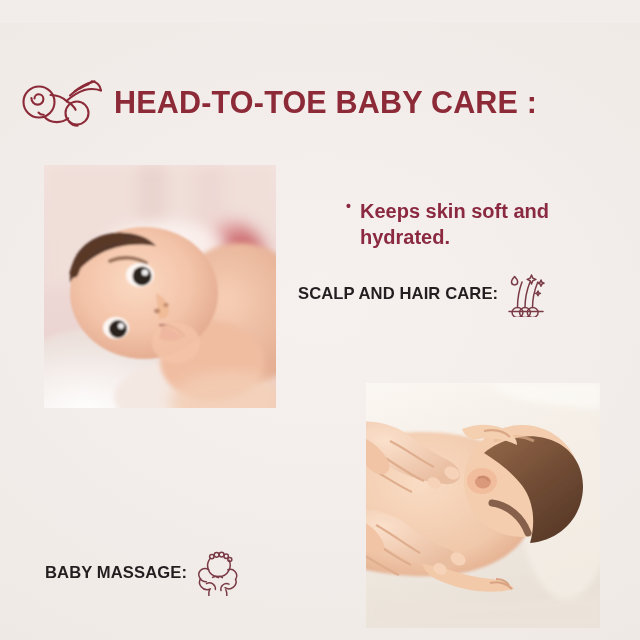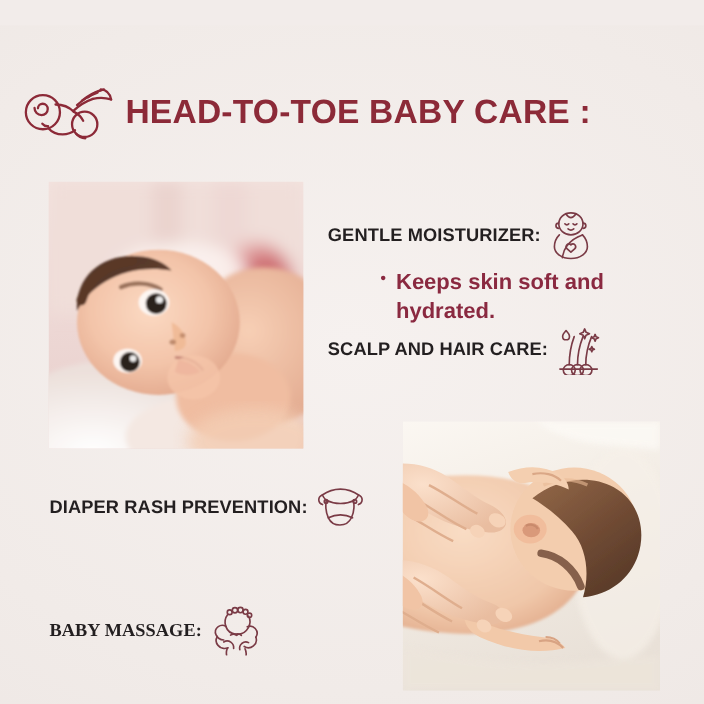--- a/index.html
+++ b/index.html
@@ -101,27 +101,27 @@
     position: absolute;
     left: 0;
     top: -1px;
     font-size: 14px;
     color: #8a2940;
   }
 
   
   #block-gentle-moisturizer { left: 298px; top: 168px; }
   #block-gentle-moisturizer .bullet-list { margin-left: 48px; }
-  #block-scalp-hair-care { left: 298px; top: 272px; }
+  #block-scalp-hair-care { left: 298px; top: 248px; }
   #block-scalp-hair-care .bullet-list { margin-left: 42px; }
 
   
   #block-diaper-rash { left: 45px; top: 418px; }
   #block-diaper-rash .bullet-list { margin-left: 38px; }
-  #block-baby-massage { left: 45px; top: 527px; font-family: Liberation Serif, serif; }
+  #block-baby-massage { left: 45px; top: 527px; }
   #block-baby-massage .bullet-list { margin-left: 38px; }
   #block-baby-massage .heading-row { gap: 9px; }
 </style>
 </head>
 <body>
 
 <div id="poster">
 
   <div class="header">
     <svg class="logo-icon" viewBox="0 0 88 62">
@@ -329,37 +329,20 @@
         <ellipse cx="92" cy="176" rx="8" ry="6" fill="#f6d3b8" transform="rotate(30 92 176)"></ellipse>
         <ellipse cx="74" cy="186" rx="7" ry="5.5" fill="#f6d3b8" transform="rotate(30 74 186)"></ellipse>
         <path d="M-14 134c14 4 25 13 31 25 3 6 0 12-6 12-8 1-15-5-20-13-4-7-6-16-5-24z" fill="#f1c4a5"></path>
       </g>
 
       <rect width="234" height="245" fill="none"></rect>
     </svg>
   </div>
 
   <div class="block" id="block-gentle-moisturizer">
-    <div class="heading-row">
-      <div class="heading">GENTLE MOISTURIZER:</div>
-      <svg class="blk-icon" width="40" height="46" viewBox="0 0 40 46">
-        <g fill="none" stroke="#7a3b46" stroke-width="1.5" stroke-linecap="round" stroke-linejoin="round">
-          <path d="M20 2.5c6.4 0 11 4.4 11 10 0 5.6-4.9 10-11 10s-11-4.4-11-10c0-5.6 4.6-10 11-10z"></path>
-          <path d="M15.5 3.5c1.6 2.2 3.1 3.3 4.5 3.3s2.9-1.1 4.5-3.3"></path>
-          <path d="M14.5 12.5c1 1.3 2.6 1.3 3.6 0"></path>
-          <path d="M21.9 12.5c1 1.3 2.6 1.3 3.6 0"></path>
-          <path d="M17.4 17c1.6 1.4 3.6 1.4 5.2 0"></path>
-          <path d="M9 11.8c-1.5 0-2.6 1.1-2.6 2.4S7.5 16.6 9 16.6"></path>
-          <path d="M31 11.8c1.5 0 2.6 1.1 2.6 2.4s-1.1 2.4-2.6 2.4"></path>
-          <path d="M9.5 22.5C6.6 25.4 5 29.3 5 33.4 5 39.3 11.7 44 20 44s15-4.7 15-10.6c0-4.1-1.6-8-4.5-10.9"></path>
-          <path d="M30.5 22.6c-6 2-10.8 5.4-14.2 10-2.3 3.1-3.6 6.7-4 10.7"></path>
-          <path d="M20 31.6c1.1-1.3 3-1.2 3.9.2.7 1.1.5 2.5-.5 3.4L20 38.3l-3.4-3.1c-1-.9-1.2-2.3-.5-3.4.9-1.4 2.8-1.5 3.9-.2z"></path>
-        </g>
-      </svg>
-    </div>
     <ul class="bullet-list">
       <li class="bullet-item">Keeps skin soft and hydrated.</li>
     </ul>
   </div>
 
   <div class="block" id="block-scalp-hair-care">
     <div class="heading-row">
       <div class="heading">SCALP AND HAIR CARE:</div>
       <svg class="blk-icon" width="46" height="46" viewBox="0 0 46 46">
         <g fill="none" stroke="#7a3b46" stroke-width="1.5" stroke-linecap="round" stroke-linejoin="round">
@@ -378,38 +361,20 @@
 
           <path d="M26.5 4l1.3 3.1 3.1 1.3-3.1 1.3L26.5 13l-1.3-3.3-3.1-1.3 3.1-1.3z"></path>
           <path d="M36 9l.9 2.2 2.2.9-2.2.9-.9 2.2-.9-2.2-2.2-.9 2.2-.9z"></path>
           <path d="M33 20l.7 1.7 1.7.7-1.7.7-.7 1.7-.7-1.7-1.7-.7 1.7-.7z"></path>
         </g>
       </svg>
     </div>
   </div>
 
   <div class="block" id="block-diaper-rash">
-    <div class="heading-row">
-      <div class="heading">DIAPER RASH PREVENTION:</div>
-      <svg class="blk-icon" width="44" height="40" viewBox="0 0 44 40">
-        <g fill="none" stroke="#7a3b46" stroke-width="1.5" stroke-linecap="round" stroke-linejoin="round">
-
-          <path d="M6 9c5-3.6 11-5.4 16.5-5.4S34 5.4 39 9c-1 2-2.2 3.6-3.6 4.7-4 2-8.3 3-12.9 3s-8.9-1-12.9-3C8.2 12.6 7 11 6 9z"></path>
-
-          <path d="M9.6 13.7c-.9 6-.3 11.4 1.9 16 1.9 4 5.4 6.6 10.5 6.6s8.6-2.6 10.5-6.6c2.2-4.6 2.8-10 1.9-16"></path>
-
-          <path d="M11.5 29.7c3.6-1.8 7.3-2.7 11-2.7s7.4.9 11 2.7"></path>
-
-          <path d="M6 9c-2 .8-3.2 2.4-3.2 4.3 0 2 1.3 3.6 3.4 4.4"></path>
-          <path d="M39 9c2 .8 3.2 2.4 3.2 4.3 0 2-1.3 3.6-3.4 4.4"></path>
-          <circle cx="9.4" cy="14.8" r="1.6"></circle>
-          <circle cx="35.6" cy="14.8" r="1.6"></circle>
-        </g>
-      </svg>
-    </div>
   </div>
 
   <div class="block" id="block-baby-massage">
     <div class="heading-row">
       <div class="heading">BABY MASSAGE:</div>
       <svg class="blk-icon" width="44" height="46" viewBox="0 0 44 46">
         <g fill="none" stroke="#7a3b46" stroke-width="1.5" stroke-linecap="round" stroke-linejoin="round">
 
           <circle cx="15.8" cy="6.6" r="2.2"></circle>
           <circle cx="20.6" cy="4.8" r="2.4"></circle>

